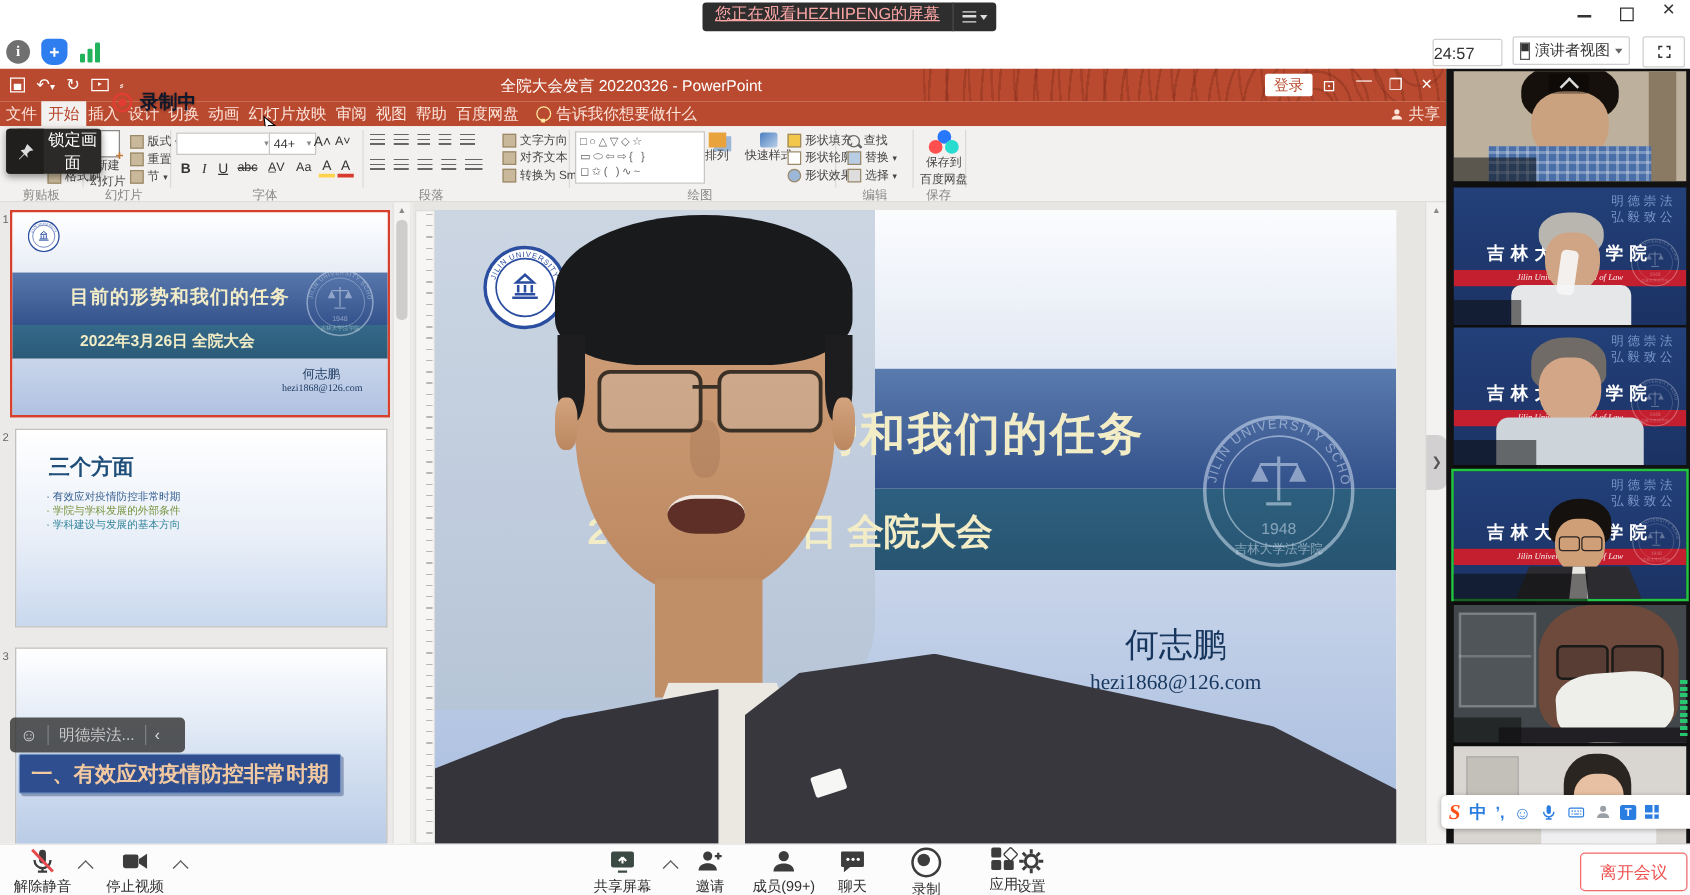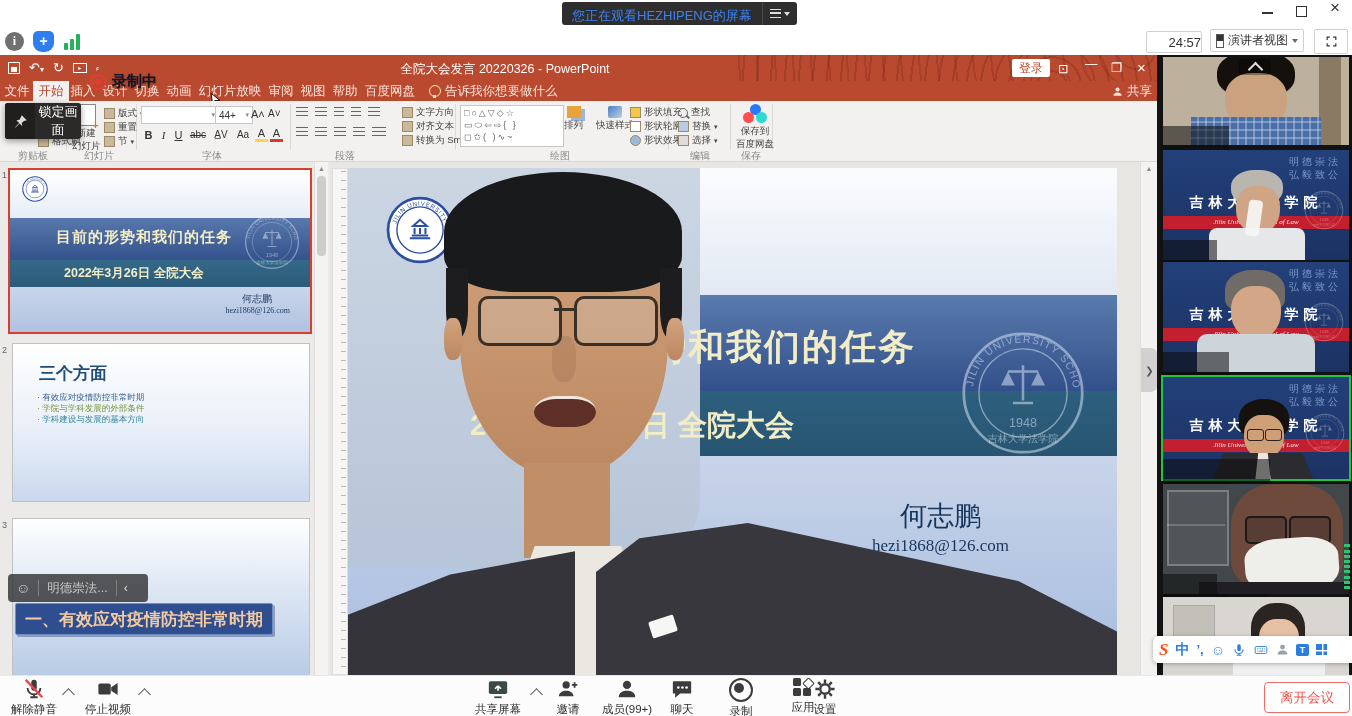--- a/index.html
+++ b/index.html
@@ -3,22 +3,22 @@
 <meta charset="utf-8">
 <style>
   html,body{margin:0;padding:0;background:#222;}
   #screen{position:relative;width:1352px;height:716px;background:#fff;overflow:hidden;
     font-family:"Liberation Sans",sans-serif;-webkit-font-smoothing:antialiased;}
   .a{position:absolute;}
   .f{display:flex;align-items:center;}
   .col{display:flex;flex-direction:column;align-items:center;justify-content:center;}
   
   .topbar{left:0;top:0;width:1352px;height:55px;background:#fff;}
-  .pill{left:562px;top:2px;height:23px;background:#2e2e2e;border-radius:3px;color:#3b82f6;
-    font-size:13px;display:flex;align-items:flex-end;}
+  .pill{left:562px;top:2px;height:23px;background:#2e2e2e;border-radius:3px;color:#fca5a5;
+    font-size:13px;display:flex;align-items:flex-start;text-decoration:underline;}
   .pill .txt{padding:0 10px;white-space:nowrap;}
   .pill .menu{border-left:1px solid #4a4a4a;height:100%;display:flex;align-items:center;padding:0 7px;gap:3px;cursor:pointer;}
   .ham{width:11px;height:7px;border-top:1.5px solid #ddd;border-bottom:1.5px solid #ddd;position:relative;}
   .ham::after{content:"";position:absolute;left:0;top:2.2px;width:11px;height:1.5px;background:#ddd;}
   .caret{width:0;height:0;border-left:3.5px solid transparent;border-right:3.5px solid transparent;border-top:4px solid #ddd;}
   .wbtn{color:#333;font-size:14px;line-height:14px;cursor:pointer;}
   .tinybox{border:1px solid #d0d0d0;border-radius:2px;background:#fff;color:#333;}
   .infoicon{width:19px;height:19px;border-radius:50%;background:#707070;color:#fff;font-family:"Liberation Serif",serif;
     font-size:12px;font-weight:bold;text-align:center;line-height:19px;}
   .shieldicon{width:21px;height:21px;border-radius:5px 5px 9px 9px;background:#2f7ef0;color:#fff;
@@ -231,21 +231,21 @@
     </div>
   <div class="a wbtn" style="left:1330px;top:1px;font-size:17px">×</div>
 
   <div class="a infoicon" style="left:5px;top:32px">i</div>
   <div class="a shieldicon" style="left:33px;top:31px">+</div>
   <div class="a sigbars" style="left:64px;top:34px">
     <i style="height:7px"></i>
       <i style="height:11px"></i>
       <i style="height:16px"></i>
   </div>
-  <div class="a tinybox f" style="left:1146px;top:31px;width:54px;height:20px;justify-content:flex-end;font-size:13px">
+  <div class="a tinybox f" style="left:1146px;top:31px;width:54px;height:20px;justify-content:flex-start;font-size:13px">
       <span>24:57</span>
     </div>
   <div class="a tinybox f" style="left:1210px;top:29px;width:94px;height:23px;padding:0 5px;gap:4px;box-sizing:border-box">
     <span style="width:12px;height:12px;border:1px solid #555;position:relative;background:#fff">
         <span style="position:absolute;left:0;top:0;width:6px;height:6px;background:#333"></span>
       </span>
     <span style="font-size:12px;color:#333;white-space:nowrap">演讲者视图</span>
     <span class="caret" style="border-top-color:#666"></span>
   </div>
   <div class="a tinybox col" style="left:1314px;top:29px;width:32px;height:23px">

